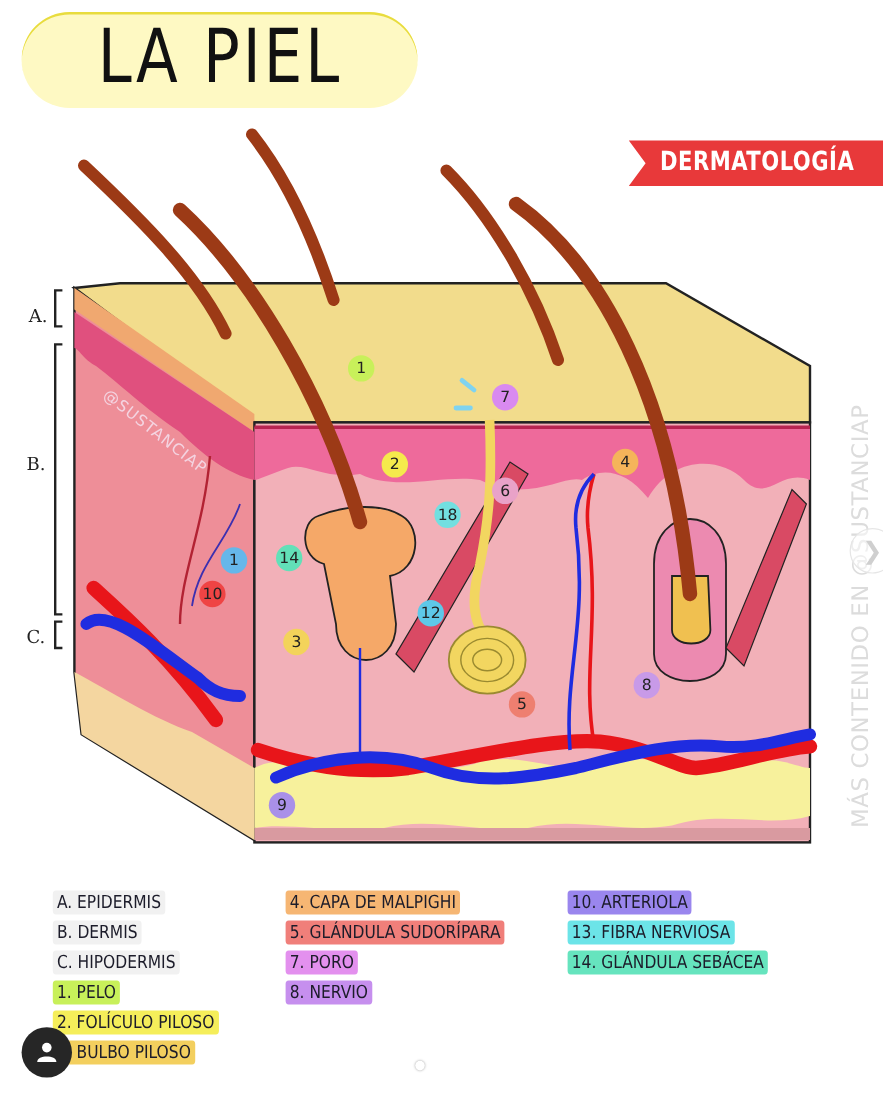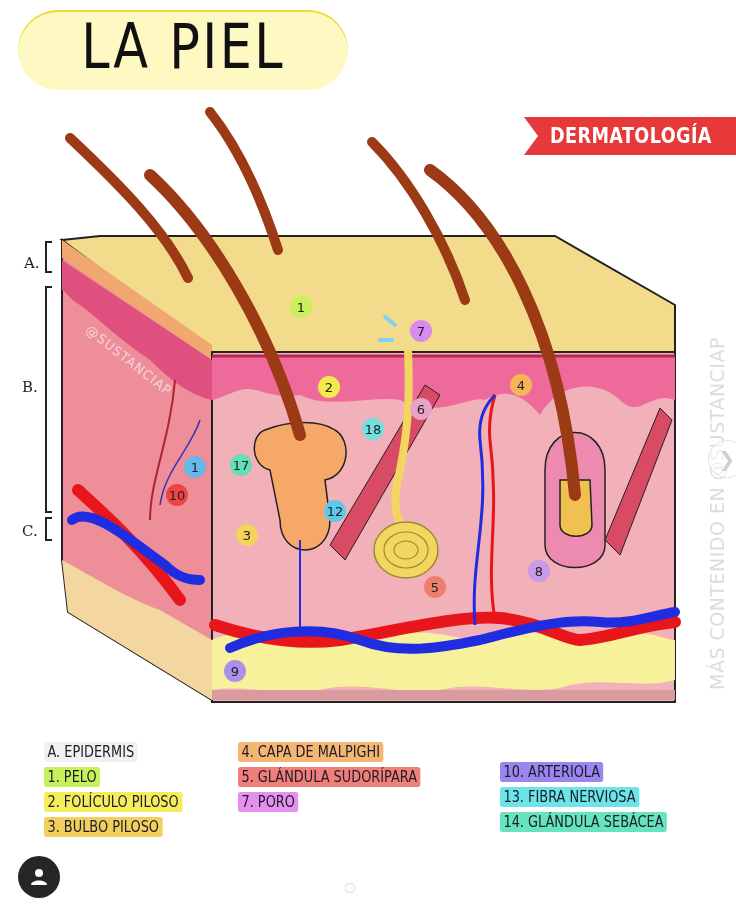--- a/index.html
+++ b/index.html
@@ -118,44 +118,47 @@
 <div class="marker" style="left:318px;top:376px;background:#f5ea4c;">2</div>
 <div class="marker" style="left:236px;top:524px;background:#f3d35a;">3</div>
 <div class="marker" style="left:510px;top:374px;background:#f5b45a;">4</div>
 <div class="marker" style="left:424px;top:576px;background:#ee7f70;">5</div>
 <div class="marker" style="left:410px;top:398px;background:#e9a2c8;">6</div>
 <div class="marker" style="left:410px;top:320px;background:#d98af0;">7</div>
 <div class="marker" style="left:528px;top:560px;background:#c89ae8;">8</div>
 <div class="marker" style="left:224px;top:660px;background:#a990e8;">9</div>
 <div class="marker" style="left:166px;top:484px;background:#ef4444;">10</div>
 <div class="marker" style="left:184px;top:456px;background:#66b7ea;">1</div>
-<div class="marker" style="left:324px;top:500px;background:#5ec8e8;">12</div>
+<div class="marker" style="left:348px;top:500px;background:#5ec8e8;">12</div>
 <div class="marker" style="left:362px;top:418px;background:#72dfe0;">18</div>
-<div class="marker" style="left:230px;top:454px;background:#62e0b8;">17</div>
+<div class="marker" style="left:230px;top:454px;background:#62e0b8;">14</div>
 
 <div class="watermark">MÁS CONTENIDO EN @SUSTANCIAP</div>
 
 <div class="next-btn">
   <span>❯</span>
 </div>
 
 <div class="legend-col" style="left:44px;">
   <div class="legend-item"><span style="background:#f1f1f1">A. EPIDERMIS</span></div>
+  <div class="legend-item"><span style="background:#f1f1f1">B. DERMIS</span></div>
+  <div class="legend-item"><span style="background:#f1f1f1">C. HIPODERMIS</span></div>
   <div class="legend-item"><span style="background:#c8f05a">1. PELO</span></div>
   <div class="legend-item"><span style="background:#f5ee5a">2. FOLÍCULO PILOSO</span></div>
   <div class="legend-item"><span style="background:#f3cf5e">3. BULBO PILOSO</span></div>
 </div>
 
 <div class="legend-col" style="left:238px;">
   <div class="legend-item"><span style="background:#f6b673">4. CAPA DE MALPIGHI</span></div>
   <div class="legend-item"><span style="background:#f07f7a">5. GLÁNDULA SUDORÍPARA</span></div>
   <div class="legend-item"><span style="background:#e390ee">7. PORO</span></div>
+  <div class="legend-item"><span style="background:#c68fee">8. NERVIO</span></div>
 </div>
 
-<div class="legend-col" style="left:500px;margin-top:20px;">
+<div class="legend-col" style="left:473px;">
   <div class="legend-item"><span style="background:#9a86ee">10. ARTERIOLA</span></div>
   <div class="legend-item"><span style="background:#6ce4e8">13. FIBRA NERVIOSA</span></div>
   <div class="legend-item"><span style="background:#66e4be">14. GLÁNDULA SEBÁCEA</span></div>
 </div>
 
 <div class="avatar">
   <svg width="20" height="20" viewBox="0 0 20 20">
     <circle cx="10" cy="6" r="4" fill="#fff"></circle>
     <path d="M2,18 C2,12 18,12 18,18 Z" fill="#fff"></path>
   </svg>

